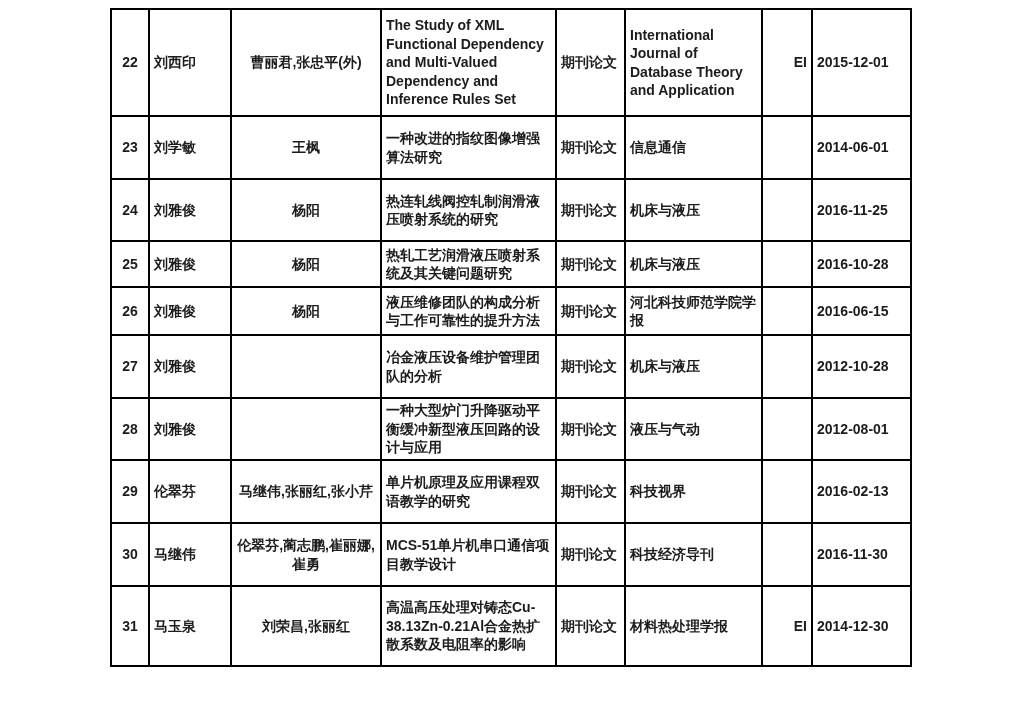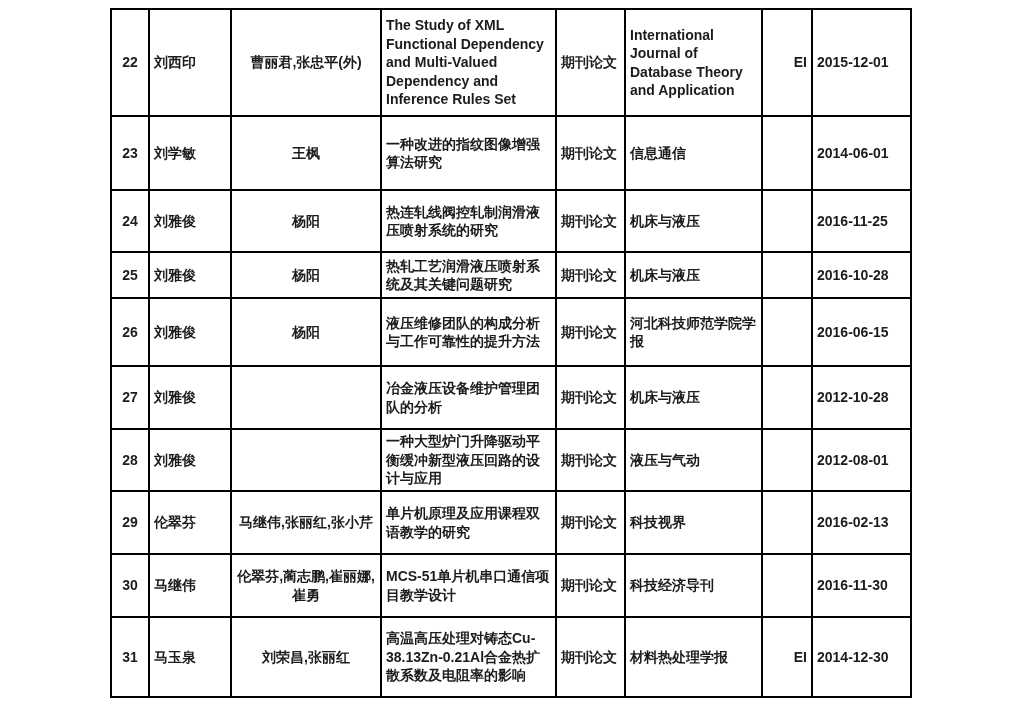--- a/index.html
+++ b/index.html
@@ -46,24 +46,24 @@
   td.seq     { text-align: center; }
   td.author  { text-align: left; padding-left: 5px; }
   td.coauth  { text-align: center; }
   td.title   { text-align: left; padding-left: 5px; }
   td.type    { text-align: left; padding-left: 4px; }
   td.journal { text-align: left; padding-left: 5px; }
   td.index   { text-align: right; padding-left: 4px; }
   td.date    { text-align: left; padding-left: 5px; }
   
   tr.r0 { height: 107px; }
-  tr.r1 { height: 74px; }
+  tr.r1 { height: 63px; }
   tr.r2 { height: 62px; margin-top: 16px; }
   tr.r3 { height: 46px; }
-  tr.r4 { height: 68px; }
+  tr.r4 { height: 48px; }
   tr.r5 { height: 63px; }
   tr.r6 { height: 62px; }
   tr.r7 { height: 63px; }
   tr.r8 { height: 63px; }
   tr.r9 { height: 80px; }
 </style>
 </head>
 <body>
 
 <div class="page">

